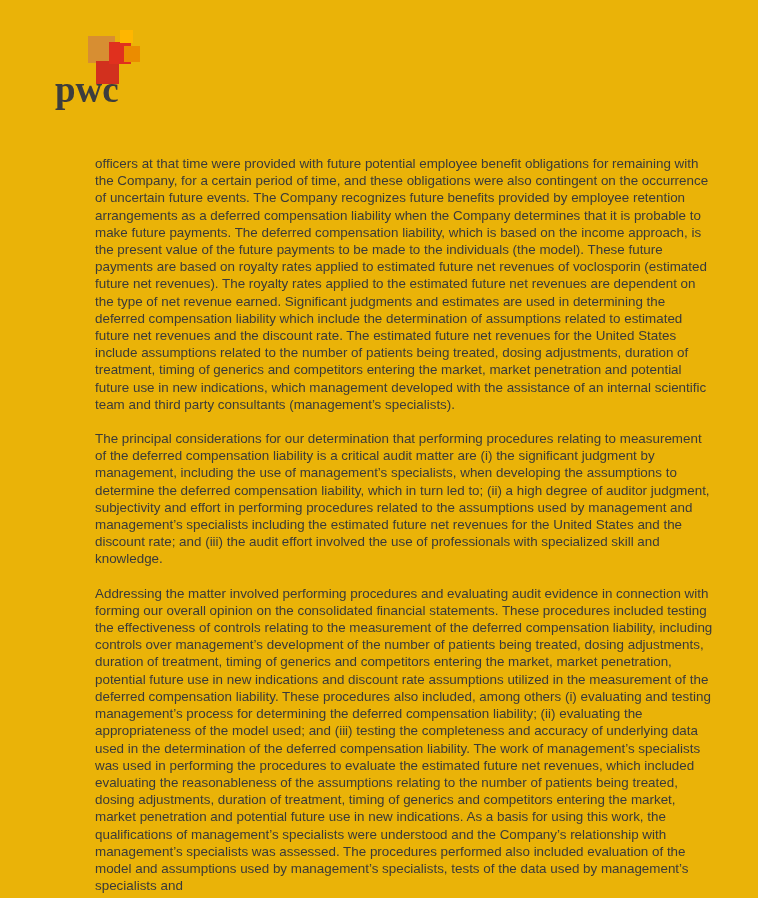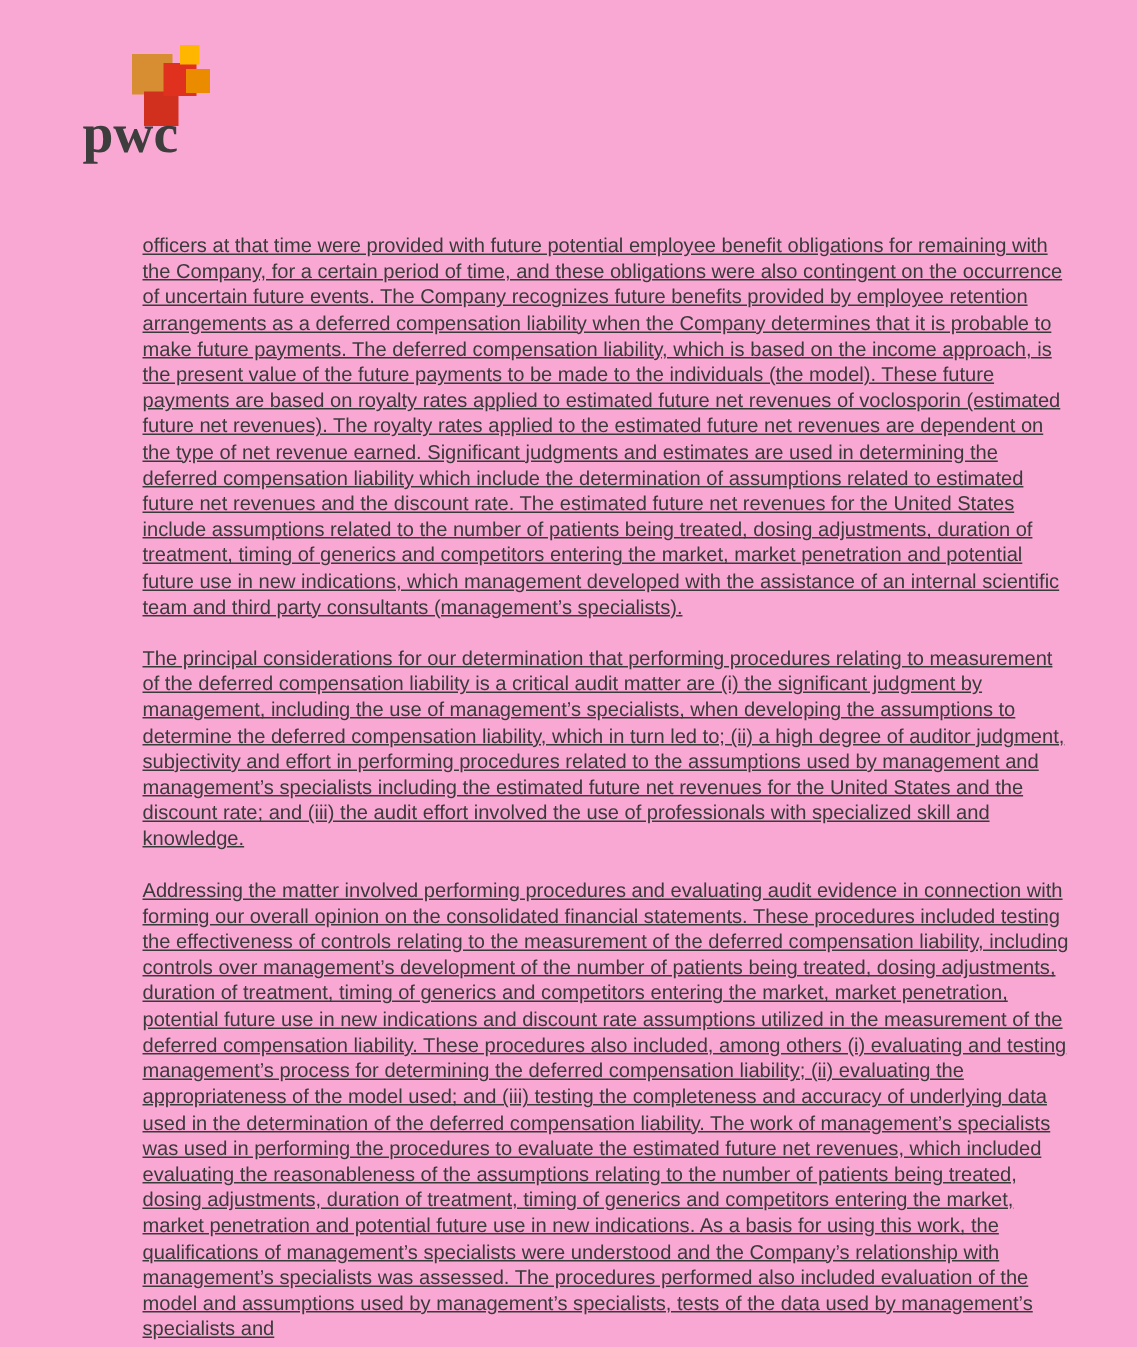--- a/index.html
+++ b/index.html
@@ -1,21 +1,21 @@
 <!DOCTYPE html>
 <html><head>
 <meta charset="utf-8">
 <style>
   * { box-sizing: border-box; }
   html, body { margin: 0; padding: 0; background: #ffffff; }
   .page {
     position: relative;
     width: 758px;
     height: 898px;
-    background: #f9a8d4;
+    background: #eab308;
     overflow: hidden;
     font-family: "Liberation Sans", sans-serif;
     padding-left: 41px;
   }
   .logo {
     position: absolute;
     top: 28px;
     left: 55px;
     width: 170px;
     height: 86px;
@@ -41,21 +41,20 @@
     left: 95px;
     top: 155px;
     width: 637px;
     color: #3a3a3a;
     font-size: 13.4px;
     line-height: 17.2px;
     text-align: left;
   }
   .content p {
     margin: 0 16px 17px 0;
-    text-decoration: underline;
   }
 </style>
 </head>
 <body>
 
 <div class="page">
 
   <div class="logo">
     <svg class="logo-mark" width="52" height="58" viewBox="0 0 52 58">
       <rect x="0" y="6" width="27" height="27" fill="#D78E32"></rect>

